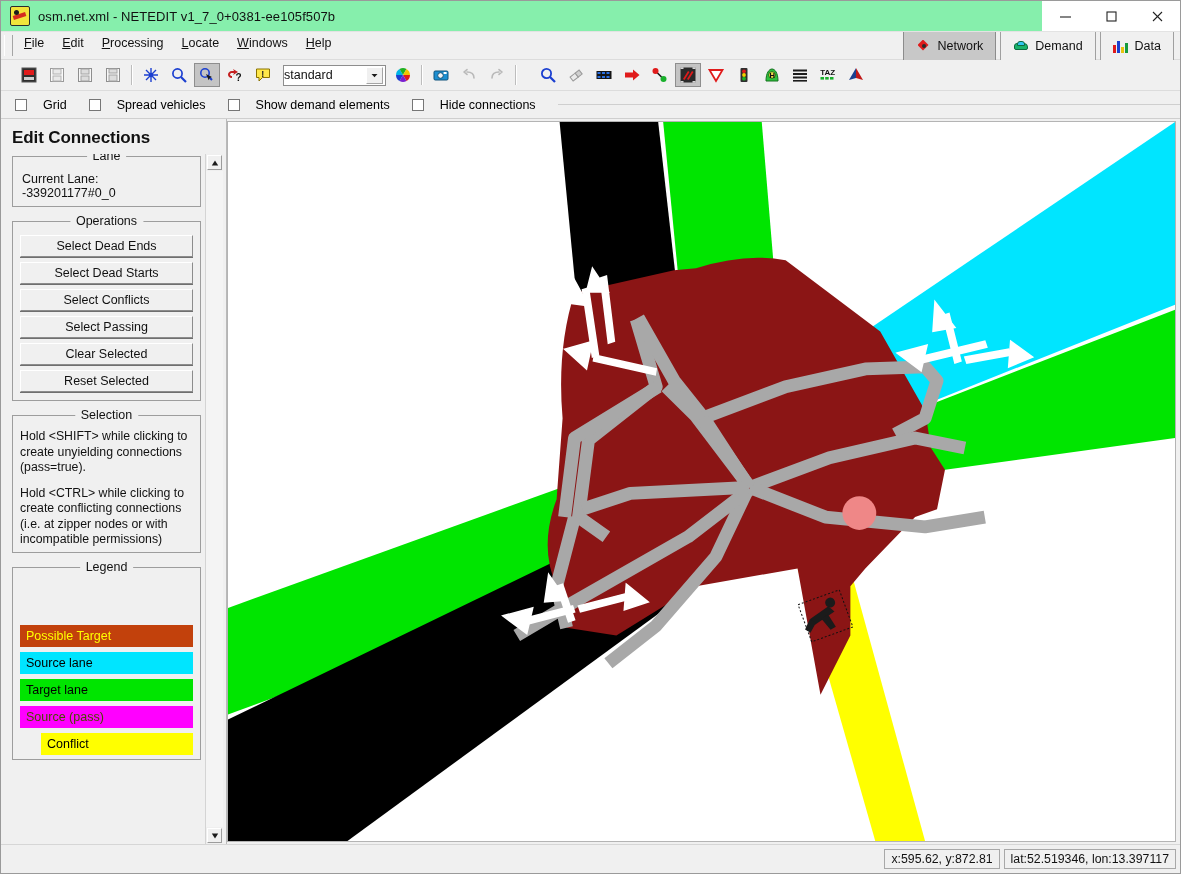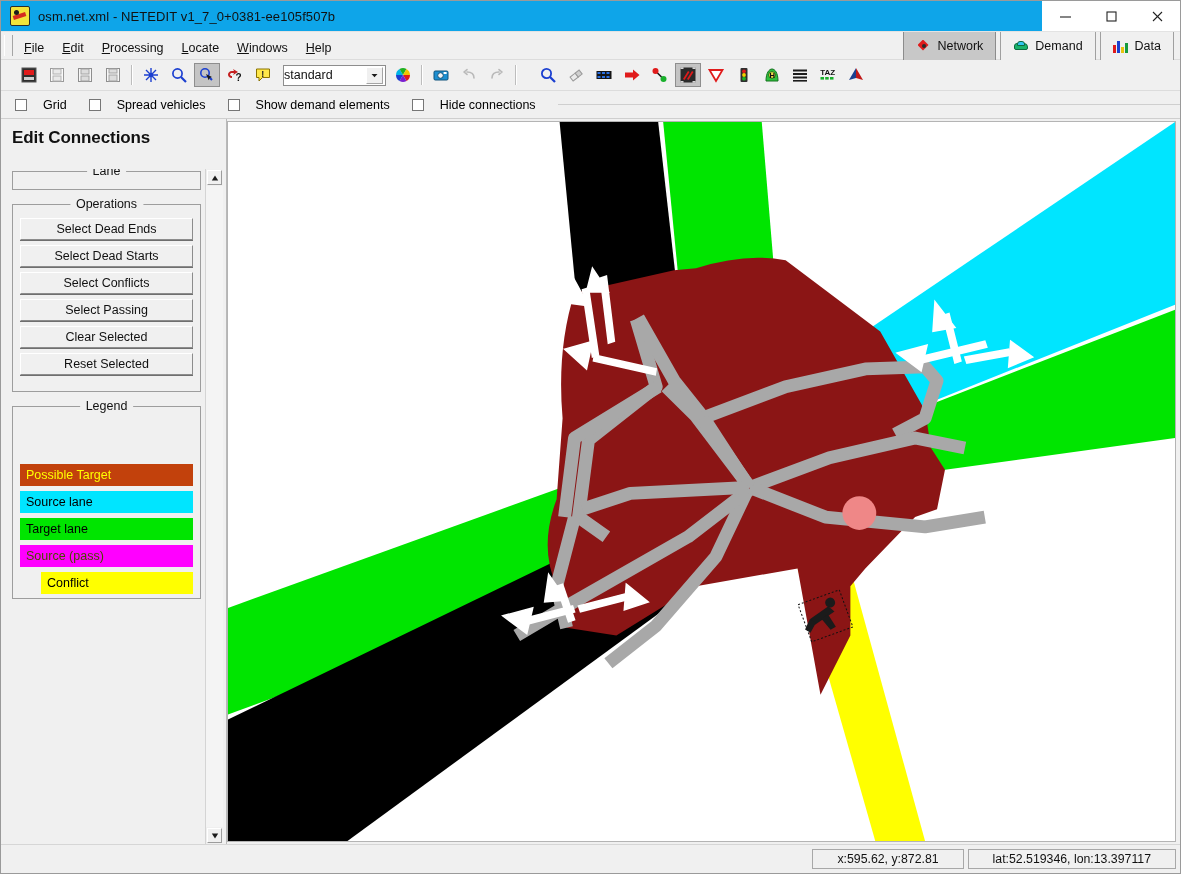--- a/index.html
+++ b/index.html
@@ -13,21 +13,21 @@
   .app{
     width:1181px;height:874px;position:relative;
     display:flex;flex-direction:column;
     background:#f0f0f0;
     box-sizing:border-box;
     border:1px solid #9a9a9a;
   }
 
   
   .titlebar{
-    height:30px;min-height:30px;background:#0ea5e9;
+    height:30px;min-height:30px;background:#86efac;
     display:flex;align-items:center;
     border-bottom:1px solid #e3e3e3;
     position:relative;
   }
   .title-icon{
     width:18px;height:18px;margin-left:9px;margin-right:8px;
     position:relative;flex:0 0 auto;
     background:#f2e43a;
     border:1px solid #2b2b2b;
     border-radius:2px;
@@ -55,21 +55,21 @@
     background:#f0f0f0;border-bottom:1px solid #dcdcdc;
   }
   .grip{
     width:7px;margin:3px 2px 3px 3px;flex:0 0 auto;
     border-left:1px solid #ffffff;border-right:1px solid #a5a5a5;
   }
   .grip.d{
     width:6px;
     border-left:1px solid #ffffff;border-right:1px solid #a5a5a5;
   }
-  .menu{display:flex;align-items:flex-end;}
+  .menu{display:flex;align-items:flex-start;}
   .menu-item{
     padding:3px 9px;font-size:12.5px;color:#111;line-height:16px;
   }
   .menu-item u{text-decoration:underline;}
   .tabspace{flex:1;}
   .modebar{display:flex;align-items:center;padding-right:4px;}
   .modetab{
     display:flex;align-items:center;gap:6px;
     height:21px;margin:2px 2px;padding:7px 12px;
     background:#f0f0f0;border:1px solid #a0a0a0;
@@ -151,21 +151,20 @@
   
   .body{flex:1;display:flex;background:#f0f0f0;min-height:0;position:relative;}
 
   
   .leftpanel{
     width:226px;min-width:226px;position:relative;
     background:#f0f0f0;
     display:flex;flex-direction:column;
     border-right:1px solid #b9b9b9;
     box-sizing:border-box;
-    gap:15px;
   }
   .panel-title{
     font-size:17px;font-weight:bold;color:#111;
     padding:9px 0 6px 11px;letter-spacing:-.1px;
   }
   .panel-scrollwrap{flex:1;display:flex;min-height:0;}
   .panel-content{
     flex:1;padding:0 4px 0 11px;overflow:hidden;
     display:flex;flex-direction:column;gap:7px;
   }
@@ -195,21 +194,21 @@
   .lane-text{font-size:12.5px;color:#111;padding:2px 0 2px 2px;}
 
   .btn{
     width:100%;height:22px;box-sizing:border-box;
     background:#f0f0f0;border:1px solid #8c8c8c;
     border-top-color:#ffffff;border-left-color:#ffffff;
     display:flex;align-items:center;justify-content:center;gap:7px;
     font-size:12.5px;color:#111;margin-bottom:5px;
     box-shadow:0 1px 0 #6f6f6f;
   }
-  .btn:last-child{margin-bottom:12px;}
+  .btn:last-child{margin-bottom:4px;}
   .badge{width:15px;height:15px;border-radius:50%;flex:0 0 auto;position:relative;}
   .badge-cancel{background:#d95252;border:1px solid #8f2222;}
   .badge-cancel:before,.badge-cancel:after{
     content:"";position:absolute;left:2px;top:6px;width:9px;height:2px;background:#fff;
   }
   .badge-cancel:before{transform:rotate(45deg);}
   .badge-cancel:after{transform:rotate(-45deg);}
   .badge-ok{background:#18a06a;border:1px solid #0c6040;}
   .badge-ok:before{
     content:"";position:absolute;left:3px;top:6px;width:4px;height:2px;background:#fff;
@@ -243,21 +242,21 @@
   .canvas svg{display:block;width:100%;height:100%;}
 
   
   .statusbar{
     height:28px;min-height:28px;display:flex;align-items:center;
     background:#f0f0f0;border-top:1px solid #d6d6d6;
     padding:0 4px;
   }
   .status-fill{flex:1;}
   .sfield{
-    height:20px;display:flex;align-items:center;padding:0 24px;
+    height:20px;display:flex;align-items:center;padding:0 6px;
     border:1px solid #a8a8a8;background:#f0f0f0;
     font-size:12.3px;color:#111;margin-left:4px;box-sizing:border-box;
   }
 </style>
 </head>
 <body>
 
 <div class="app">
 
   <div class="titlebar">
@@ -552,20 +551,21 @@
   <div class="body">
 
     <div class="leftpanel">
       <div class="panel-title">Edit Connections</div>
 
       <div class="panel-scrollwrap">
         <div class="panel-content">
 
           <div class="group" style="margin-top:2px;">
             <div class="glabel">Lane</div>
+            <div class="lane-text">Current Lane: -339201177#0_0</div>
           </div>
 
 
           <div class="group">
             <div class="glabel">Operations</div>
             <div class="btn">
                 <span>Select Dead Ends</span>
               </div>
             <div class="btn">
                 <span>Select Dead Starts</span>
@@ -577,20 +577,25 @@
                 <span>Select Passing</span>
               </div>
             <div class="btn">
                 <span>Clear Selected</span>
               </div>
             <div class="btn">
                 <span>Reset Selected</span>
               </div>
           </div>
 
+          <div class="group">
+            <div class="glabel">Selection</div>
+            <div class="seltext">Hold &lt;SHIFT&gt; while clicking to create unyielding connections (pass=true).</div>
+            <div class="seltext">Hold &lt;CTRL&gt; while clicking to create conflicting connections (i.e. at zipper nodes or with incompatible permissions)</div>
+          </div>
 
           <div class="group">
             <div class="glabel">Legend</div>
             <div class="legrow" style="background:#c2410c;color:#ffff00;margin-top:44px;">
               <span>Possible Target</span>
             </div>
             <div class="legrow" style="background:#00e5ff;color:#000;">
               <span>Source lane</span>
             </div>
             <div class="legrow" style="background:#00e500;color:#000;">

